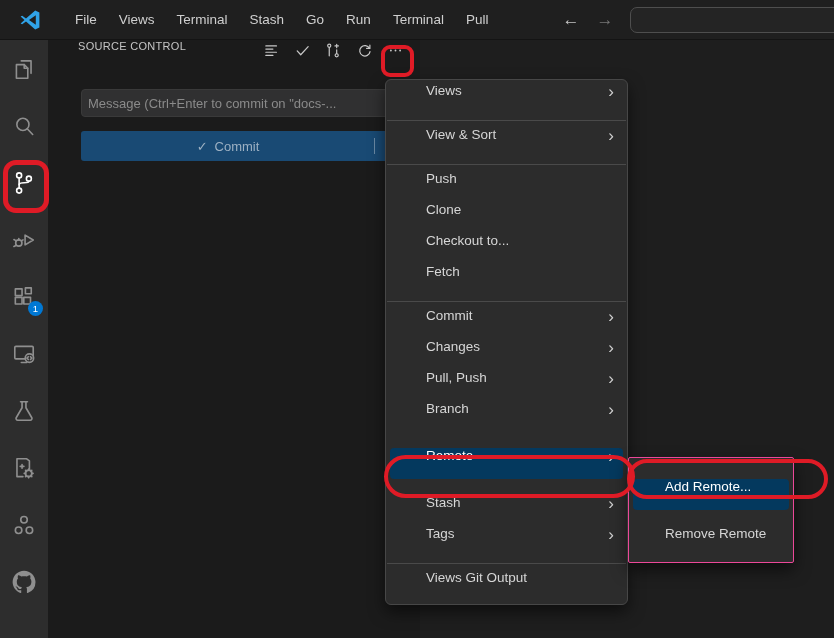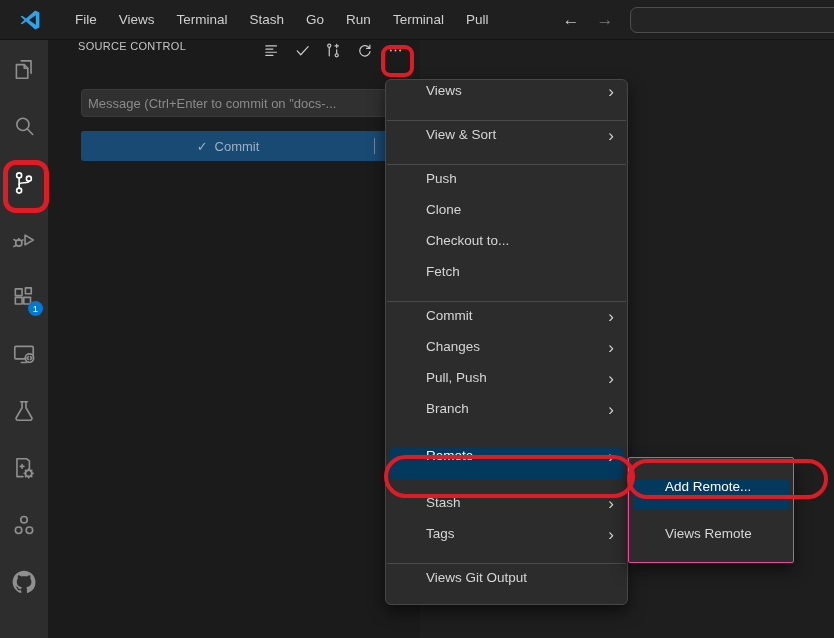--- a/index.html
+++ b/index.html
@@ -320,20 +320,20 @@
   <div class="mi">
     <span>Views Git Output</span>
   </div>
 </div>
 
 <div class="sub-menu">
   <div class="mi selected">
     <span>Add Remote...</span>
   </div>
   <div class="mi">
-    <span>Views Remote</span>
+    <span>Remove Remote</span>
   </div>
 </div>
 
 <div class="annot annot-scm"></div>
 <div class="annot annot-more"></div>
 <div class="annot annot-remote"></div>
 <div class="annot annot-addremote"></div>
 
 </body></html>

